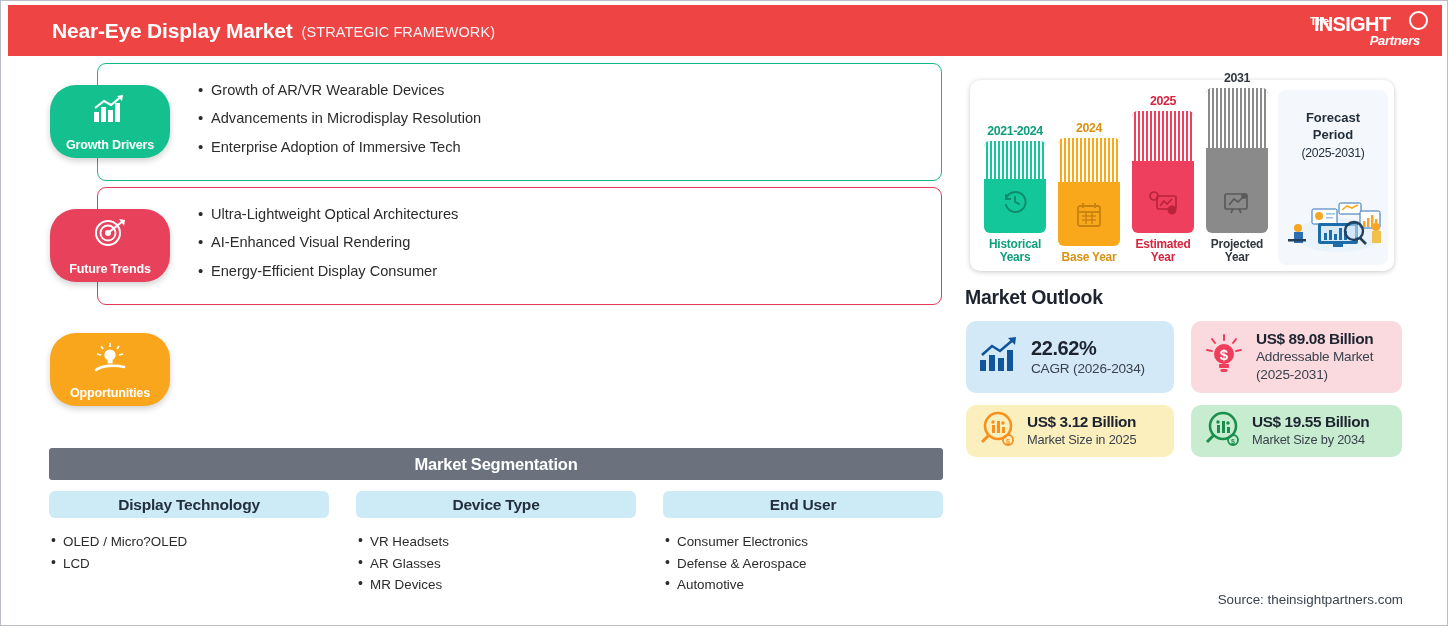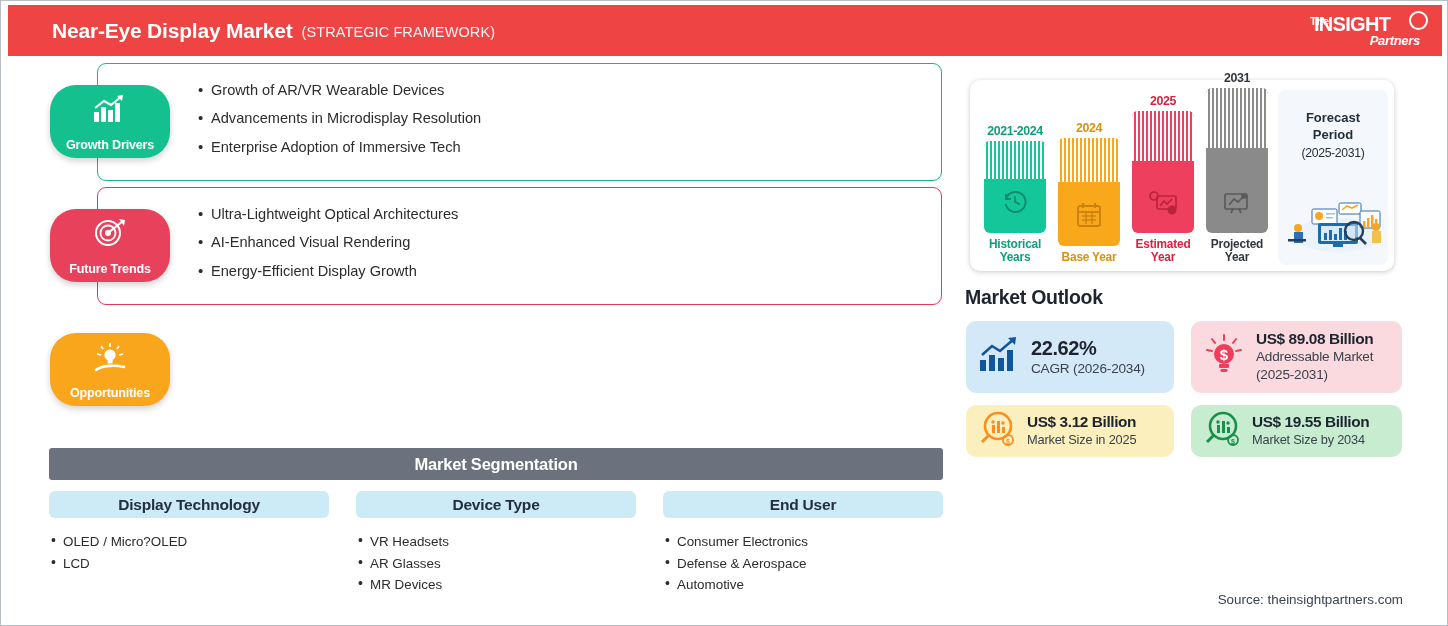--- a/index.html
+++ b/index.html
@@ -245,21 +245,21 @@
         </div>
         <div class="badge-label">Growth Drivers</div>
       </div>
     </div>
 
     <div class="block">
       <div class="panel red">
         <ul>
           <li>Ultra-Lightweight Optical Architectures</li>
           <li>AI-Enhanced Visual Rendering</li>
-          <li>Energy-Efficient Display Growth</li>
+          <li>Energy-Efficient Display Consumer</li>
         </ul>
       </div>
       <div class="badge red">
         <div class="ic">
           <svg width="36" height="30" viewBox="0 0 36 30">
             <circle cx="16" cy="15" r="12" stroke="#fff" stroke-width="2" fill="none"></circle>
             <circle cx="16" cy="15" r="7.5" stroke="#fff" stroke-width="1.8" fill="none"></circle>
             <circle cx="16" cy="15" r="3" fill="#fff"></circle>
             <path d="M16 15 L31 3" stroke="#fff" stroke-width="2.2"></path>
             <path d="M27 1 L33 2 L32 8 Z" fill="#fff"></path>

